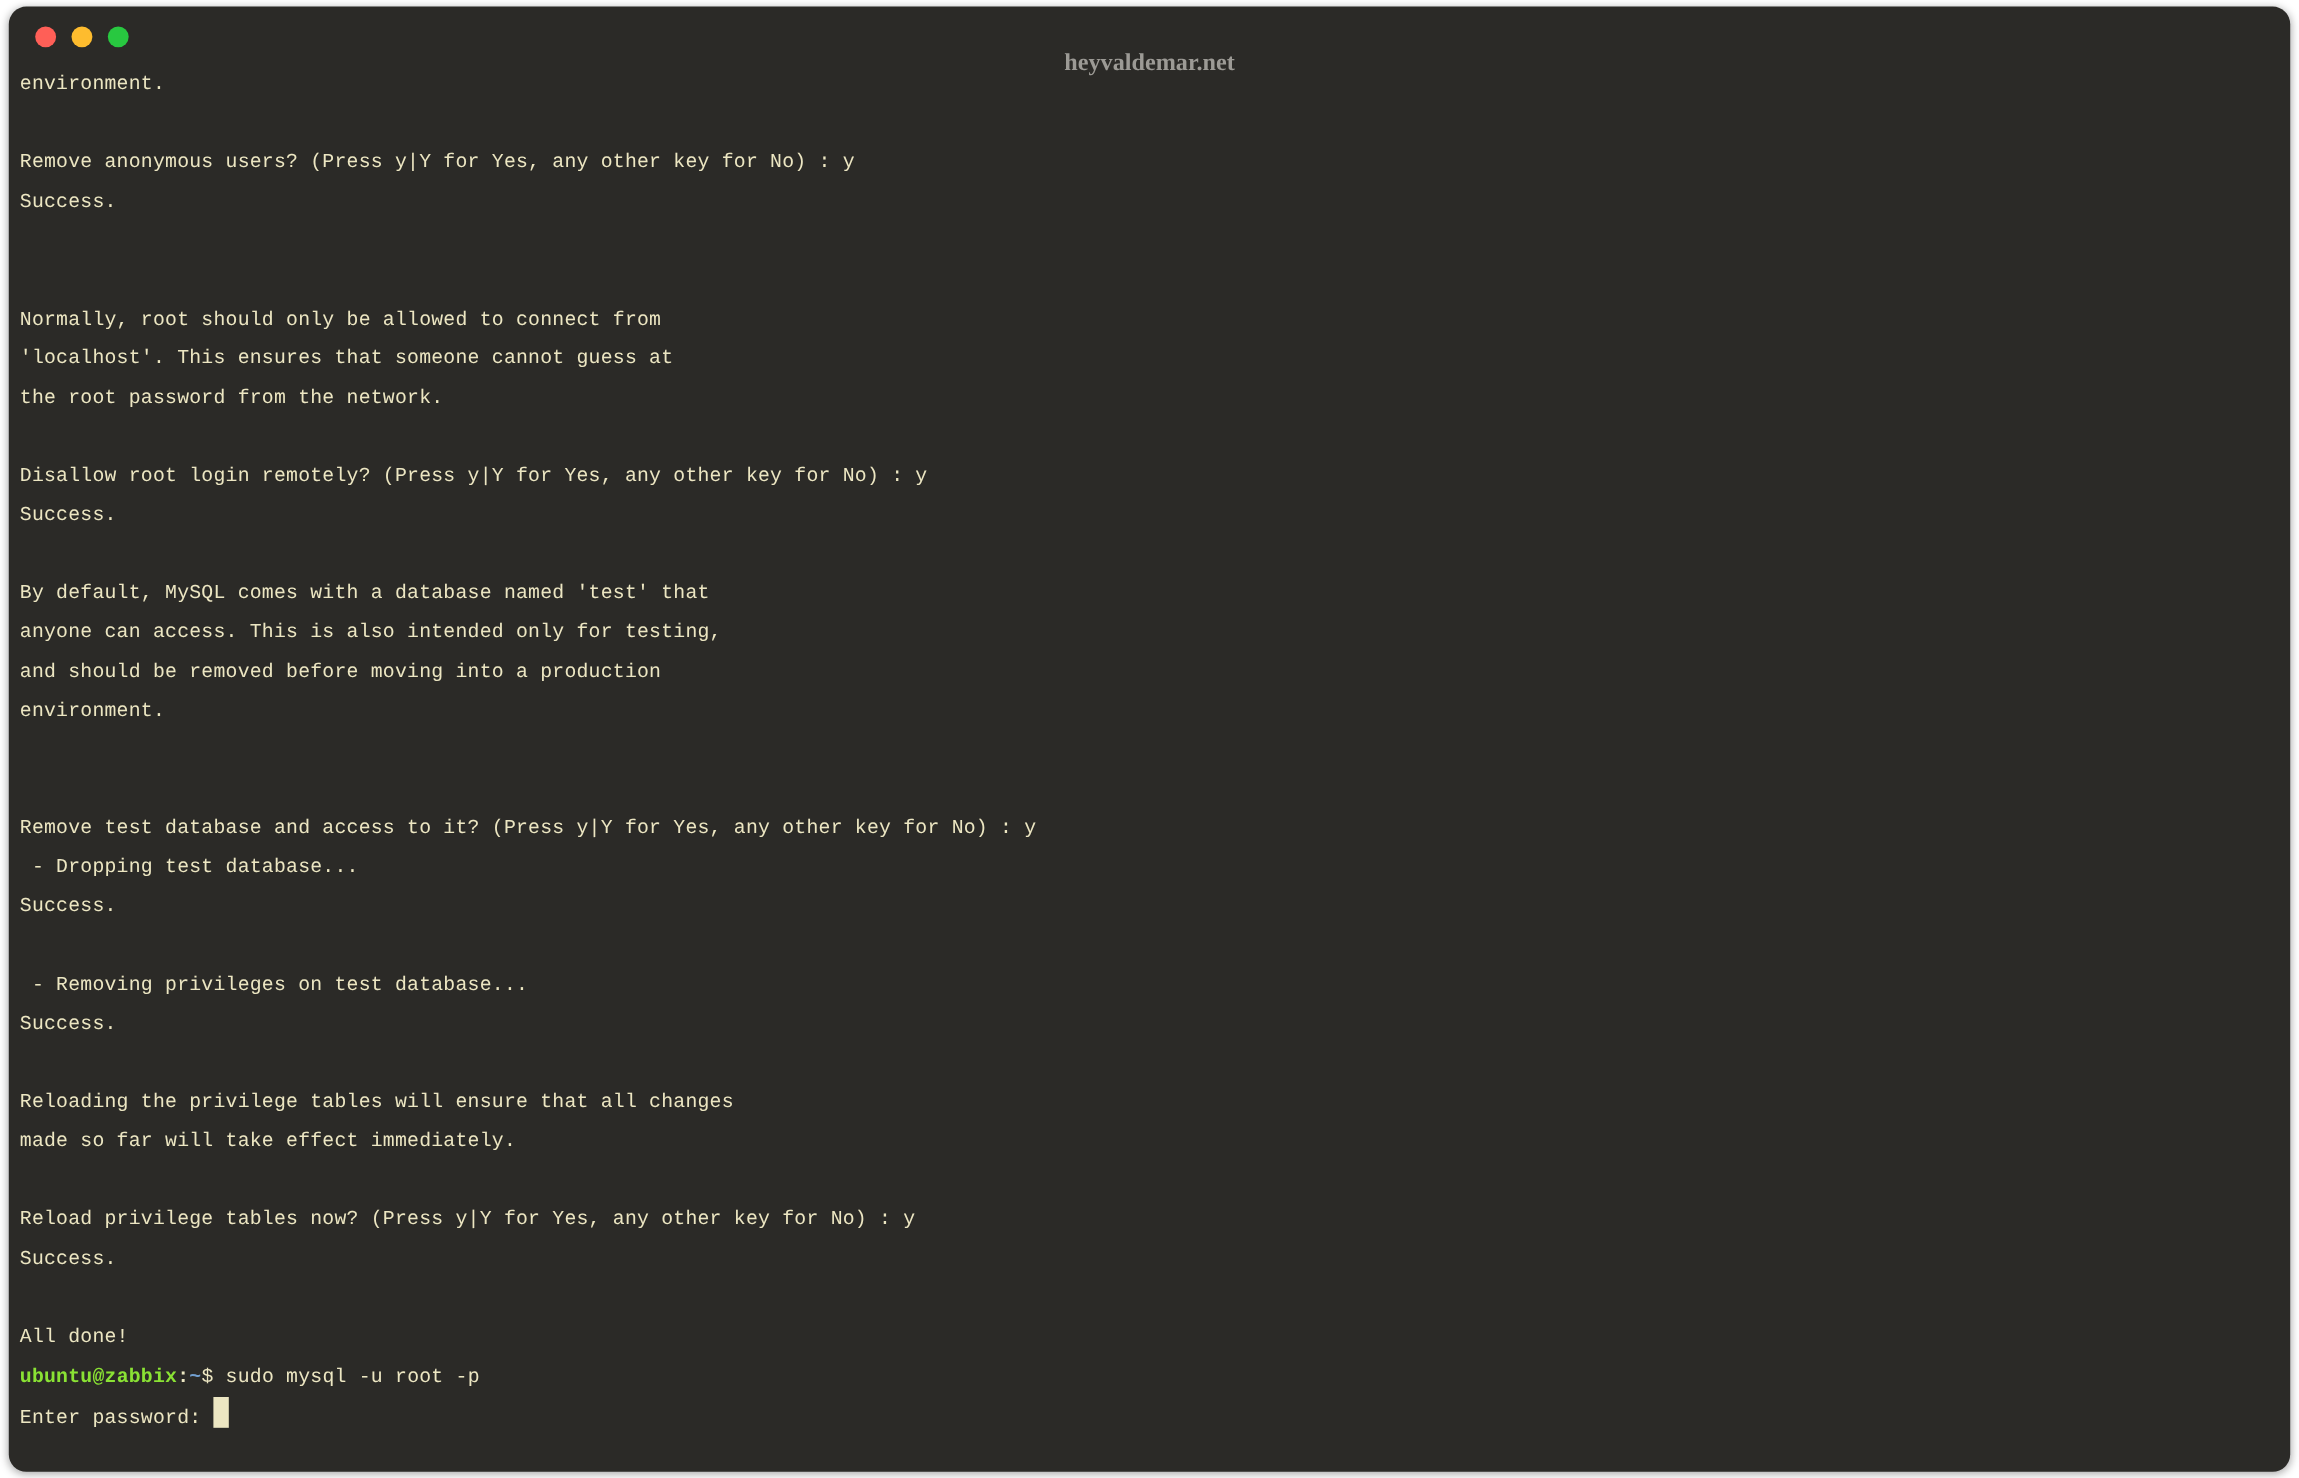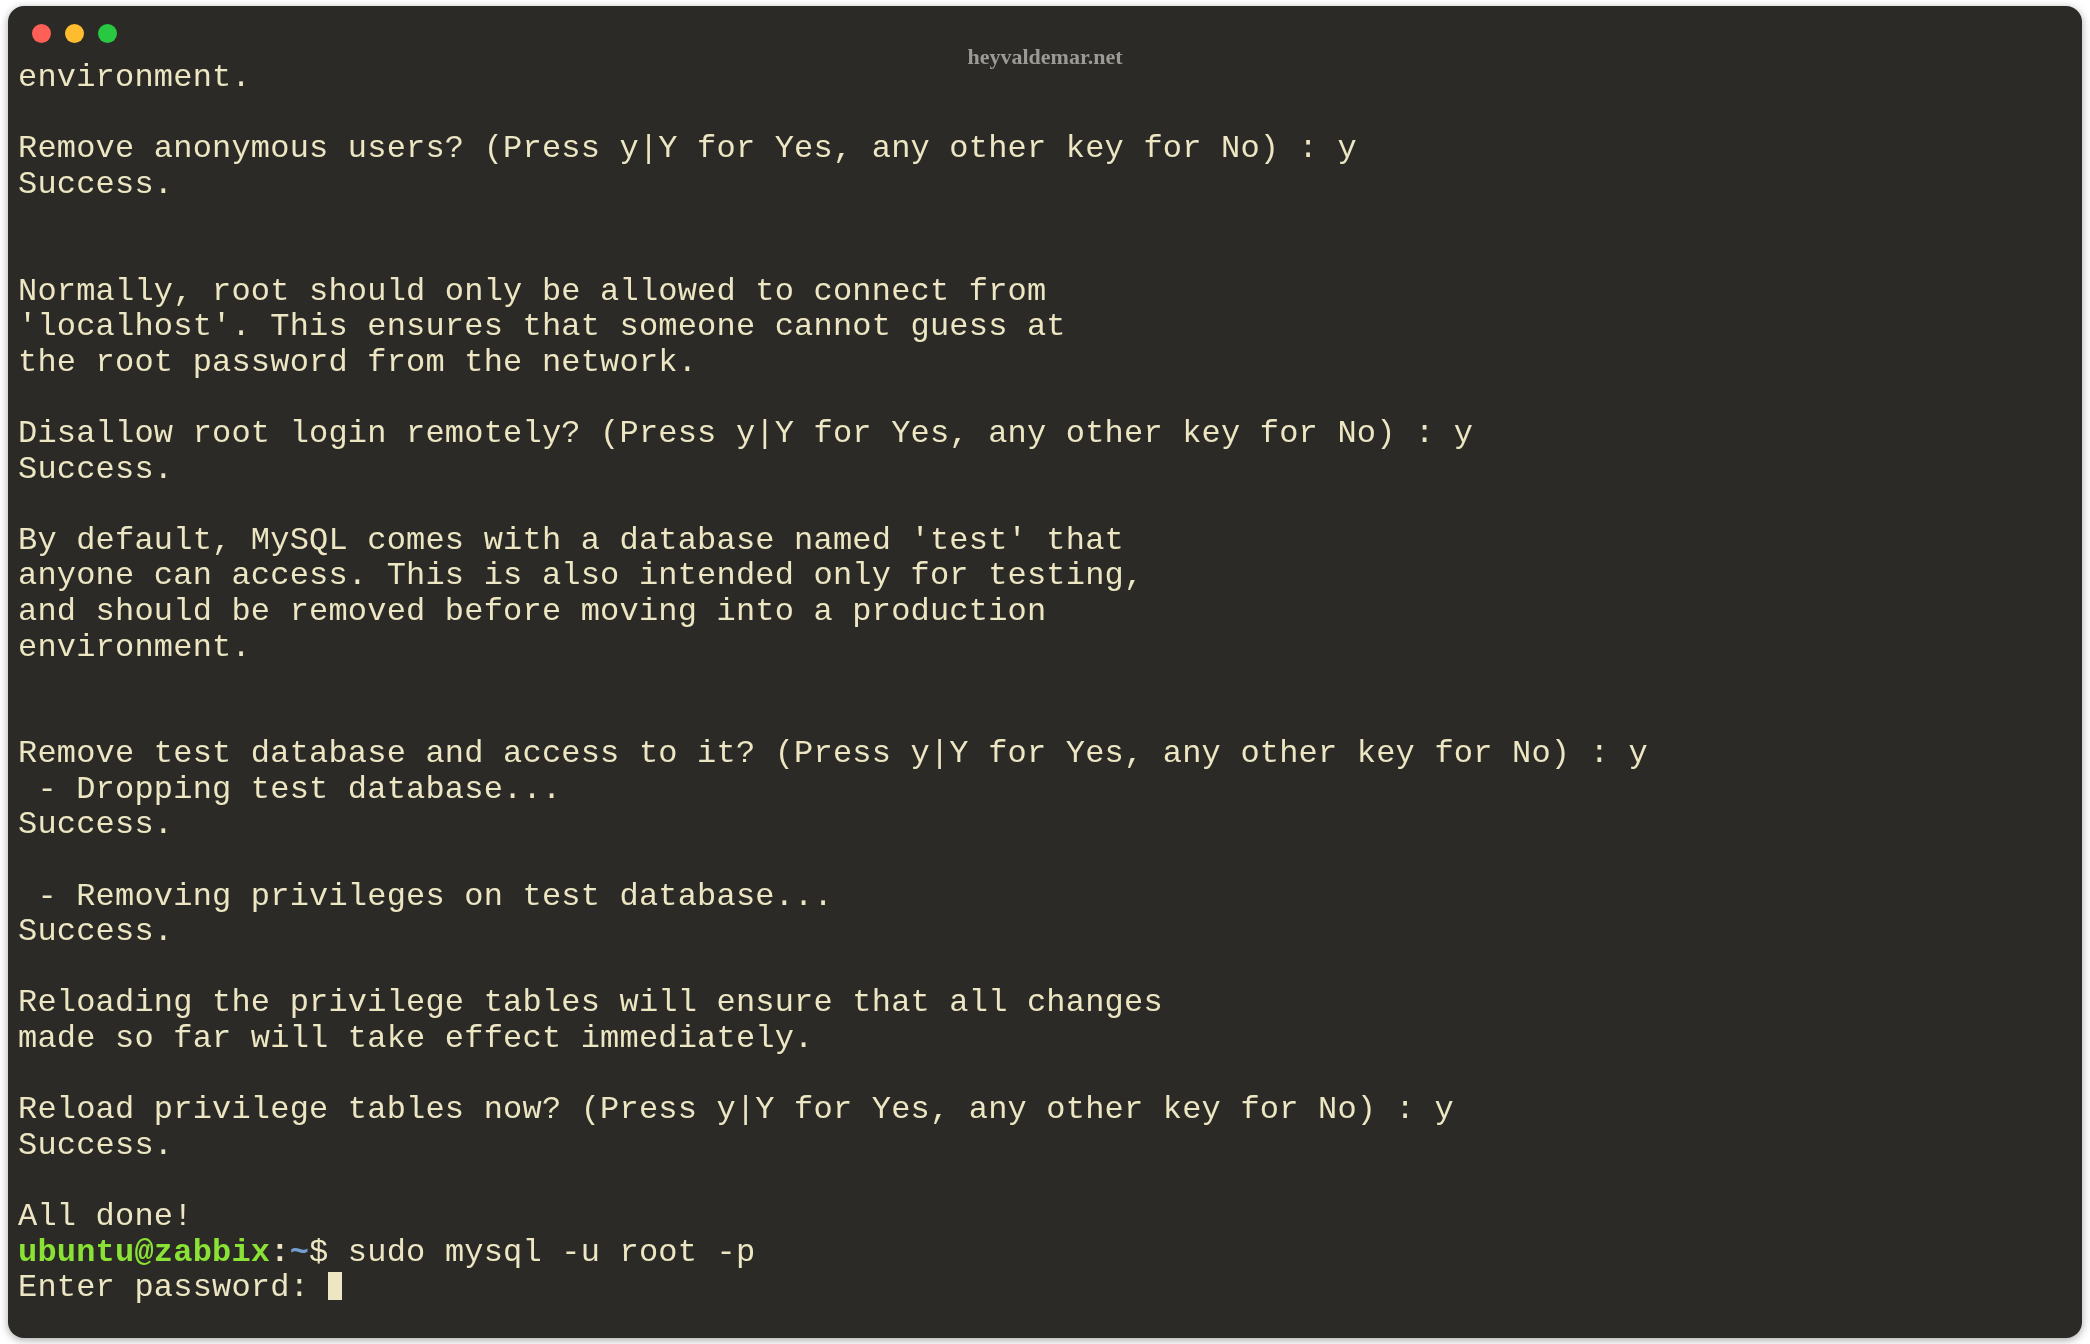--- a/index.html
+++ b/index.html
@@ -47,21 +47,21 @@
     color: #9c9a95;
     font-family: Liberation Serif, serif;
     font-size: 22px;
     font-weight: 600;
     pointer-events: none;
     margin-top: 48px;
   }
   .terminal {
     padding: 0 10px 6px 10px;
     color: #ece6c2;
-    font-size: 32px;
+    font-size: 18px;
     line-height: 35.6px;
     white-space: pre;
     letter-spacing: 0.2px;
   }
   .prompt-user { color: #8ae234; font-weight: bold; }
   .prompt-host { color: #8ae234; font-weight: bold; }
   .prompt-at   { color: #8ae234; font-weight: bold; }
   .prompt-colon{ color: #ece6c2; font-weight: bold; }
   .prompt-path { color: #729fcf; font-weight: bold; }
   .prompt-dollar{ color: #ece6c2; }

